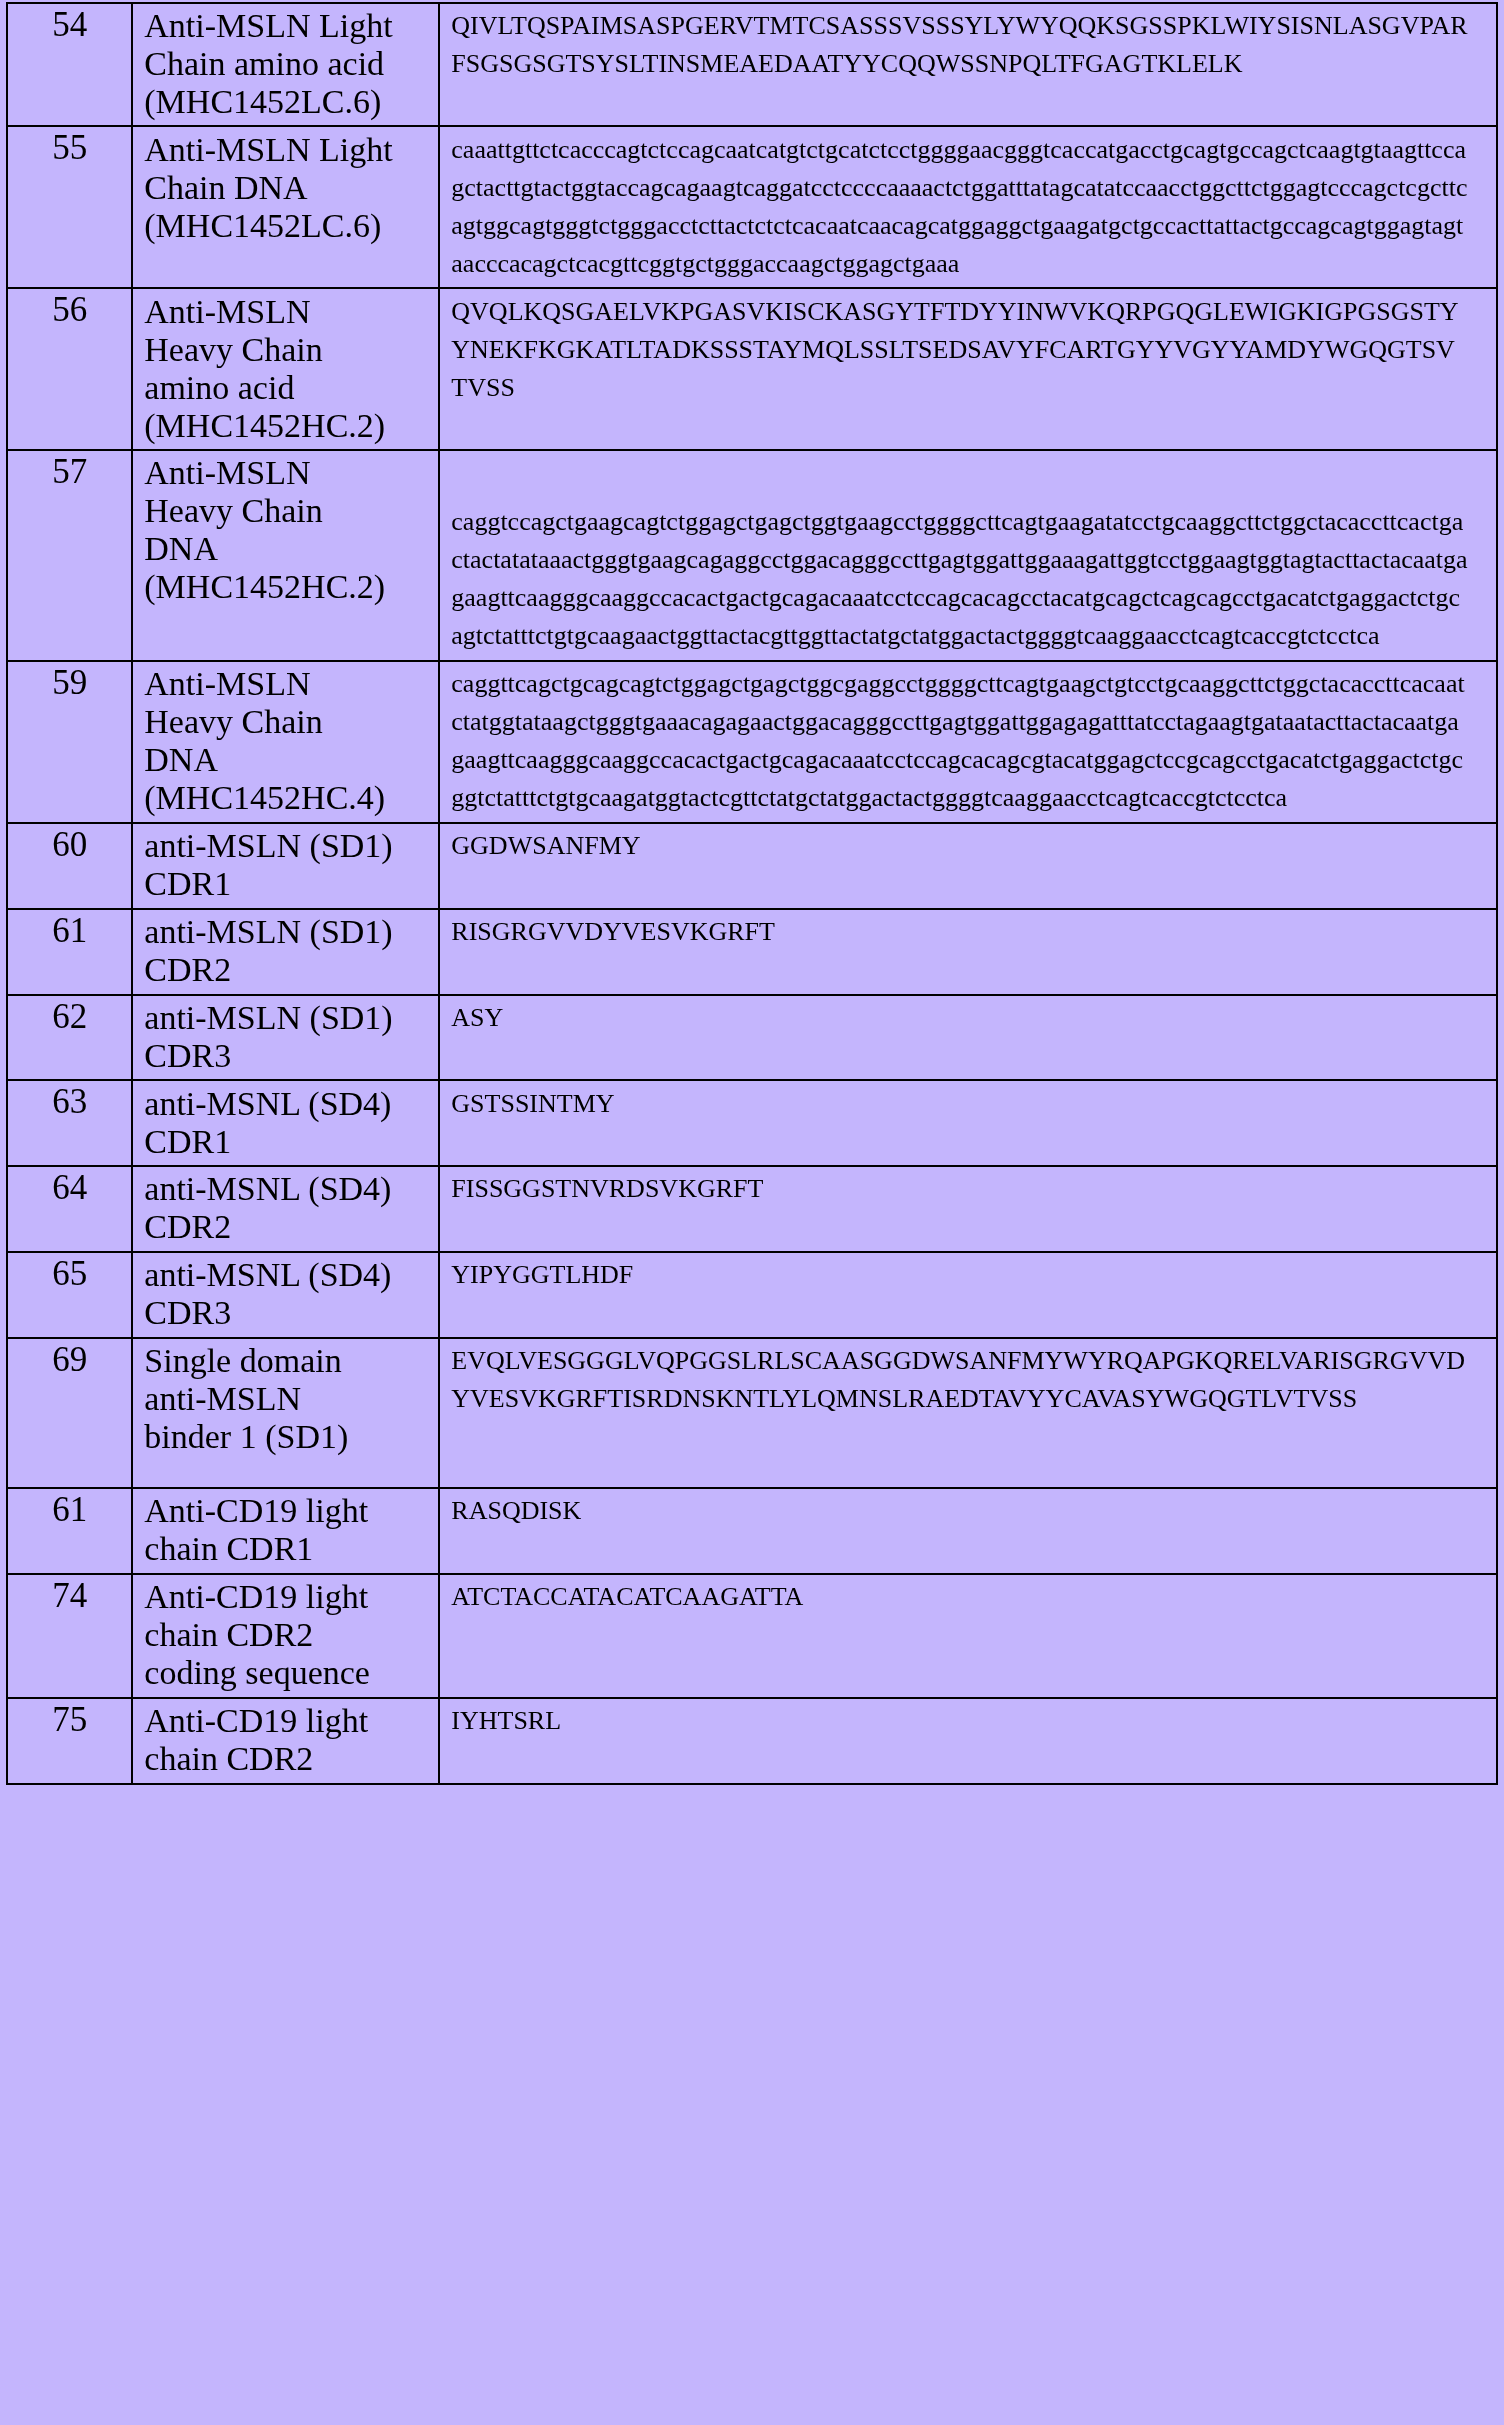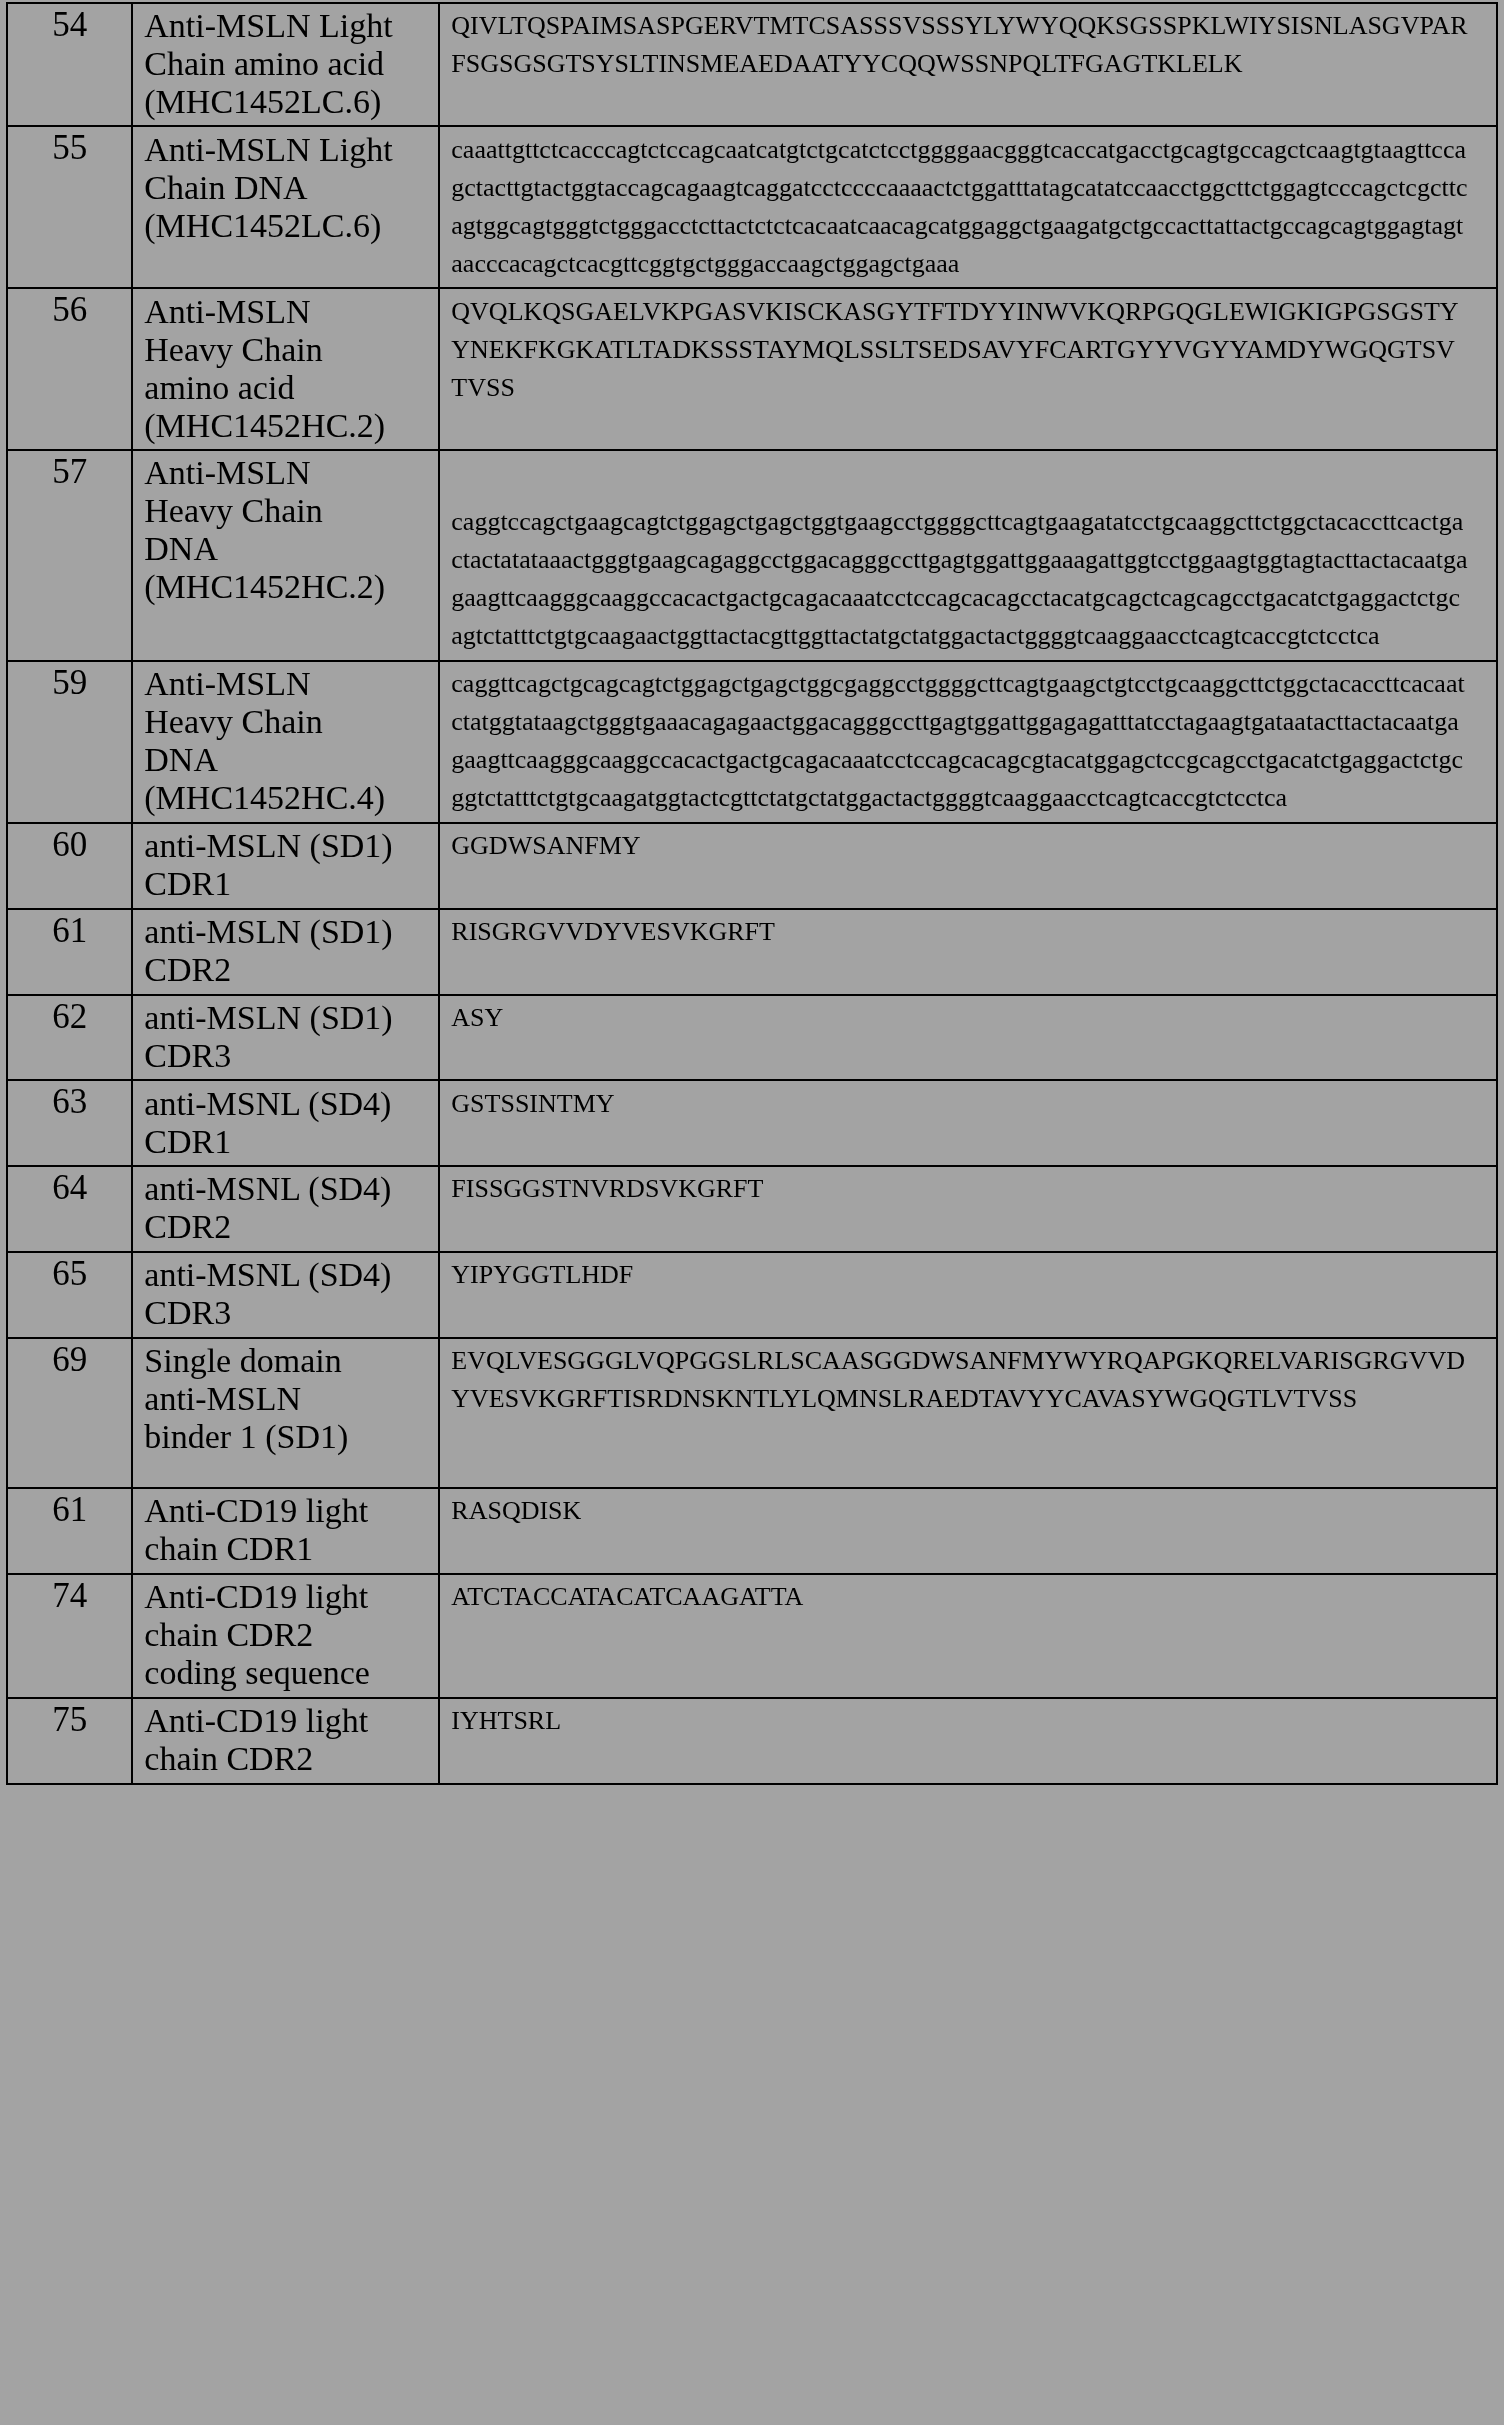--- a/index.html
+++ b/index.html
@@ -5,21 +5,21 @@
   html, body {
     margin: 0;
     padding: 0;
     background: #ffffff;
   }
   .page {
     position: relative;
     width: 1505px;
     height: 2426px;
     overflow: hidden;
-    background: #a3a3a3;
+    background: #c4b5fd;
     font-family: "Liberation Serif", serif;
     color: #000000;
   }
   .content {
     position: absolute;
     left: 6.3px;
     top: 1.6px;
     width: 1492px;
   }
   table.seq-table {

